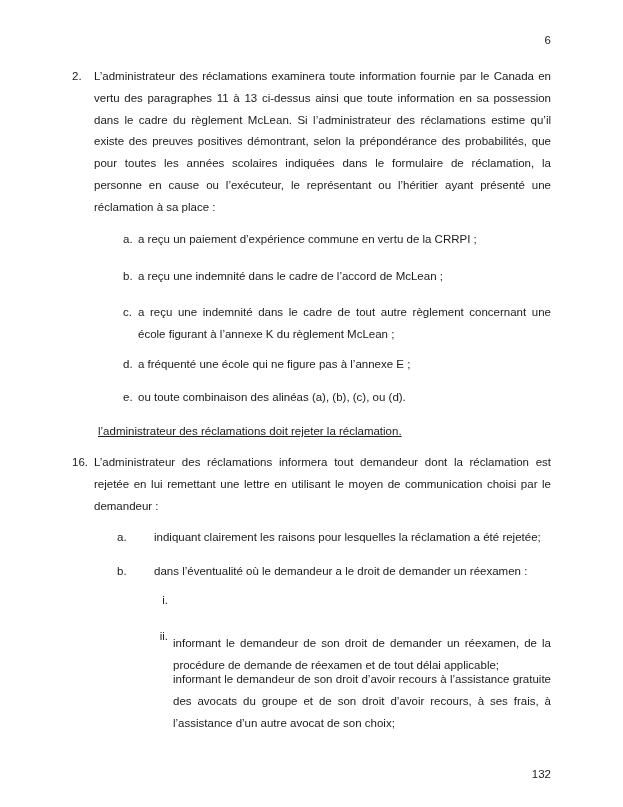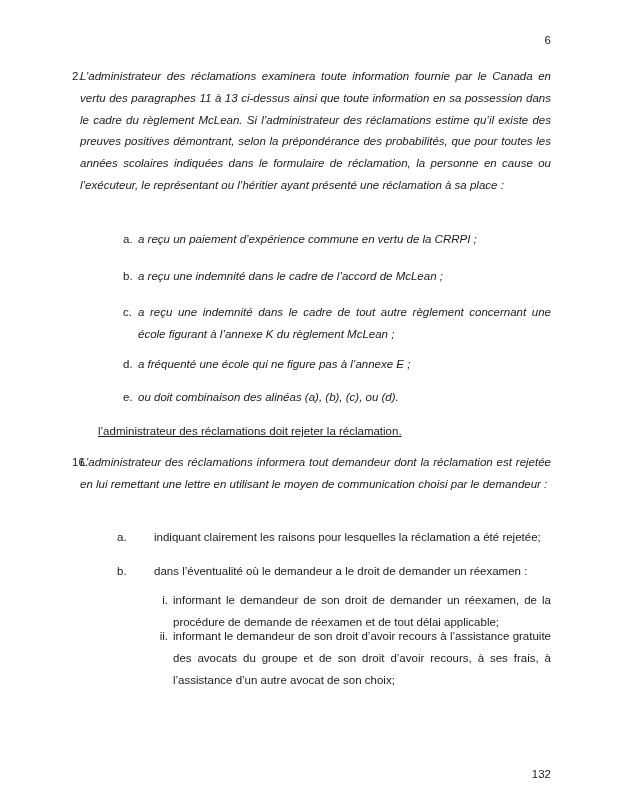--- a/index.html
+++ b/index.html
@@ -9,26 +9,26 @@
     height: 807px;
     background: #ffffff;
     font-family: "Liberation Sans", "DejaVu Sans", sans-serif;
     font-size: 11.5px;
     line-height: 21.8px;
     color: #1b1b1d;
     overflow: hidden;
   }
   .block { position: absolute; }
   .num { position: absolute; left: 0; top: 0; white-space: nowrap; }
-  .p-body { margin-left: 8px; text-align: justify; font-style: italic; }
-  .li16 .li-text { margin-left: 15px; text-align: justify; font-style: italic; }
+  .p-body { margin-left: 22px; text-align: justify; }
+  .li16 .li-text { margin-left: 15px; text-align: justify; }
   .li16 .num { left: 0; }
   .li17 .li-text { margin-left: 37px; text-align: justify; }
   .liroman .num { left: 0; width: 28px; text-align: right; }
-  .liroman .li-text { margin-left: 33px; text-align: justify; }
+  .liroman .li-text { margin-left: 33px; text-align: justify; margin-top: 43px; }
   .pageno { text-align: right; white-space: nowrap; }
   .plain { white-space: nowrap; }
 </style>
 </head>
 <body>
 
 <div class="block pageno" style="top:30px; left:451px; width:100px;">6</div>
 
 <div class="block" style="top:66px; left:72px; width:479px;">
   <span class="num">2.</span>
@@ -50,21 +50,21 @@
   <div class="li-text">a reçu une indemnité dans le cadre de tout autre règlement concernant une école figurant à l’annexe K du règlement McLean&nbsp;;</div>
 </div>
 
 <div class="block li16" style="top:354px; left:123px; width:428px;">
   <span class="num">d.</span>
   <div class="li-text">a fréquenté une école qui ne figure pas à l’annexe E&nbsp;;</div>
 </div>
 
 <div class="block li16" style="top:387px; left:123px; width:428px;">
   <span class="num">e.</span>
-  <div class="li-text">ou doit combinaison des alinéas (a), (b), (c), ou (d).</div>
+  <div class="li-text">ou toute combinaison des alinéas (a), (b), (c), ou (d).</div>
 </div>
 
 <div class="block plain" style="top:421px; left:98px; width:453px;text-decoration:underline;">l’administrateur des réclamations doit rejeter la réclamation.</div>
 
 <div class="block" style="top:452px; left:72px; width:479px;">
   <span class="num">16.</span>
   <div class="p-body">L’administrateur des réclamations informera tout demandeur dont la réclamation est rejetée en lui remettant une lettre en utilisant le moyen de communication choisi par le demandeur&nbsp;:</div>
 </div>
 
 <div class="block li17" style="top:527px; left:117px; width:434px;">

